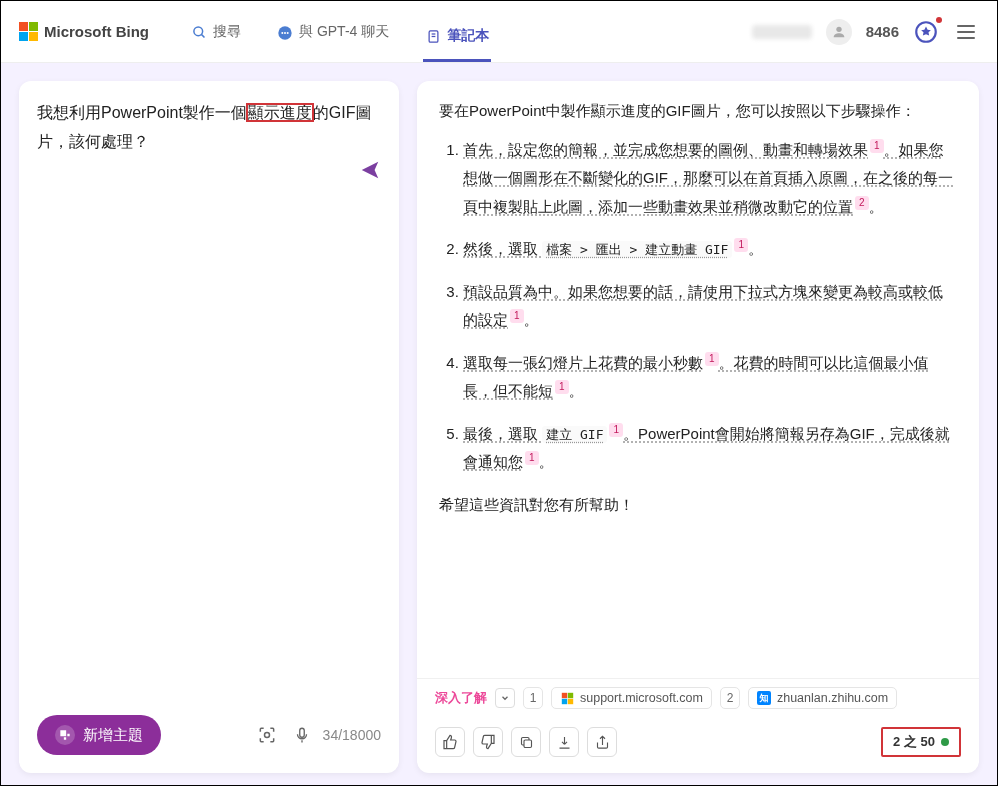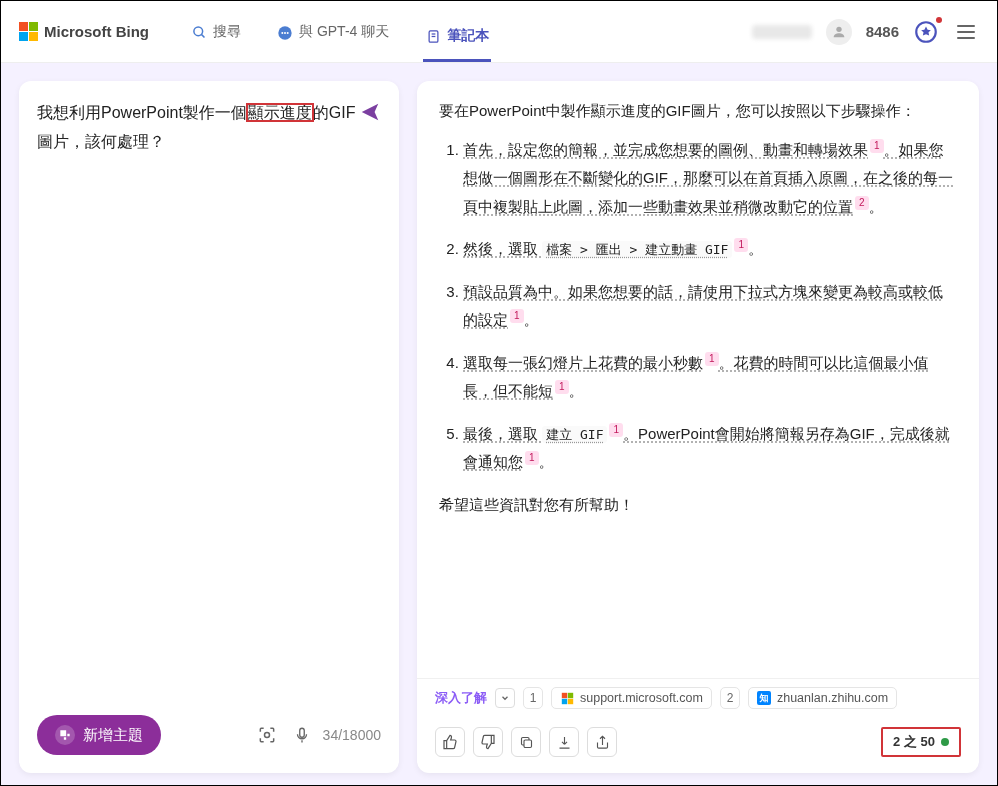--- a/index.html
+++ b/index.html
@@ -37,40 +37,40 @@
   
   .main { display:flex; gap:18px; padding:18px; height:calc(786px - 58px); }
   .panel { background:#fff; border-radius:12px; box-shadow:0 2px 6px rgba(0,0,0,0.06); display:flex; flex-direction:column; }
   .panel-left { width:380px; }
   .panel-right { flex:1; }
 
   
   .query-area { padding:18px 18px 0 18px; flex:1; }
   .query-text { font-size:16px; color:#222; line-height:1.8; }
   .query-text .hl { outline:2px solid #d13438; outline-offset:-1px; padding:0 1px; }
-  .left-top { display:flex; align-items:flex-start; }
+  .left-top { display:flex; align-items:flex-start;flex-direction:column; }
   .left-top .send { margin-left:auto; padding-top:2px; }
   .left-bottom { display:flex; align-items:center; padding:14px 18px 18px 18px; gap:8px; }
   .new-topic { background:#8c2e9a; color:#fff; border:none; border-radius:22px; padding:10px 18px; font-size:15px; display:flex; align-items:center; gap:8px; cursor:pointer; font-weight:500;}
   .new-topic .plus-ico{width:20px;height:20px;border-radius:50%;background:#fff3;display:flex;align-items:center;justify-content:center;}
   .left-bottom .spacer{flex:1;}
   .icon-btn { background:none;border:none;cursor:pointer;color:#666;padding:4px;display:flex;align-items:center;justify-content:center;}
   .char-count { color:#888; font-size:14px; }
 
   
   .answer { padding:16px 22px; flex:1; overflow-y:auto; font-size:15px; color:#222; line-height:1.9; }
   .answer p { margin-bottom:10px; }
   .answer ol { padding-left:24px; }
   .answer li { margin-bottom:14px; }
   .dotul { text-decoration: underline dotted #999; text-underline-offset:3px; }
   .code { font-family: Consolas, monospace; background:#fafafa; padding:1px 4px; border-radius:3px; font-size:13px;}
   .cite { display:inline-block; vertical-align:super; font-size:10px; background:#fde; color:#c2185b; padding:0 4px; border-radius:3px; margin-left:2px; line-height:14px; cursor:pointer;}
 
   .learn-row { padding:8px 18px; display:flex; align-items:center; gap:8px; border-top:1px solid #f0f0f0; font-size:13px; flex-wrap:wrap;}
-  .learn-label { font-weight:600; color:#8b5cf6; }
+  .learn-label { font-weight:600; color:#ec4899; }
   .chev-btn { border:1px solid #ddd;border-radius:4px;width:20px;height:20px;display:flex;align-items:center;justify-content:center;cursor:pointer;background:#fff;}
   .src-pill { border:1px solid #e5e5e5; border-radius:5px; padding:3px 8px; display:flex;gap:6px; font-size:12.5px; color:#555; background:#fff; cursor:pointer;}
   .src-num { border:1px solid #e5e5e5; border-radius:5px; width:20px;height:22px;display:flex;align-items:center;justify-content:center;font-size:12px;color:#666;background:#fff;}
   .src-ico { width:14px;height:14px;display:flex;align-items:center;justify-content:center;}
 
   .action-row { padding:10px 18px 16px 18px; display:flex; align-items:center; gap:8px; }
   .act-btn { width:30px;height:30px;border:1px solid #ddd;border-radius:6px;background:#fff;display:flex;align-items:center;justify-content:center;cursor:pointer;color:#555;}
   .turn-badge { margin-left:auto; border:2px solid #d13438; padding:4px 10px; font-size:13px; font-weight:600; color:#333; display:flex;align-items:center;gap:6px; border-radius:2px;}
   .turn-badge .dot{width:8px;height:8px;background:#2e9a47;border-radius:50%;}
 

